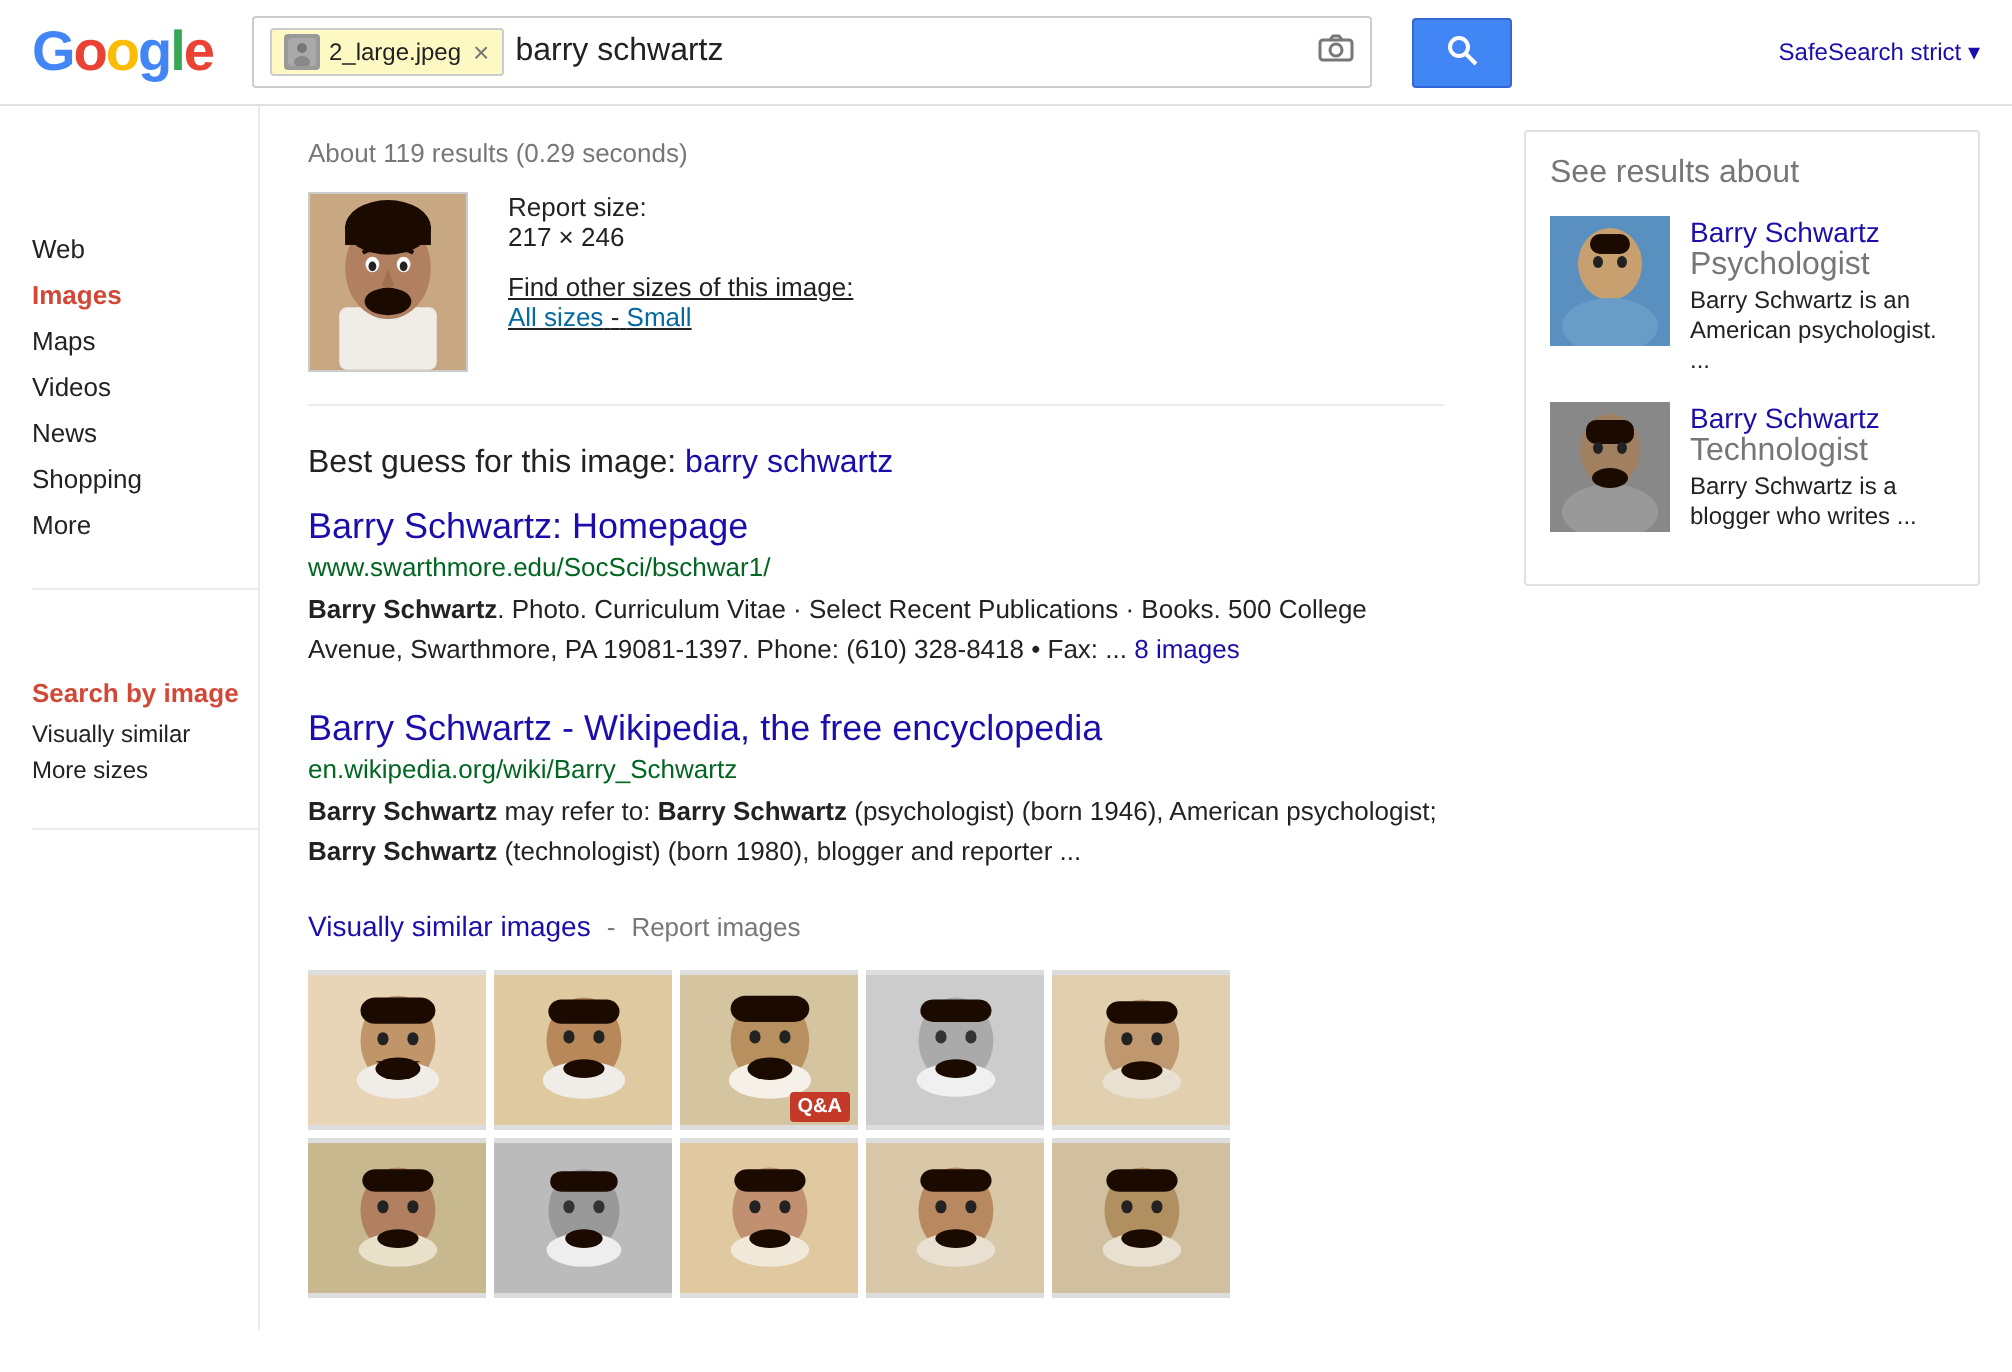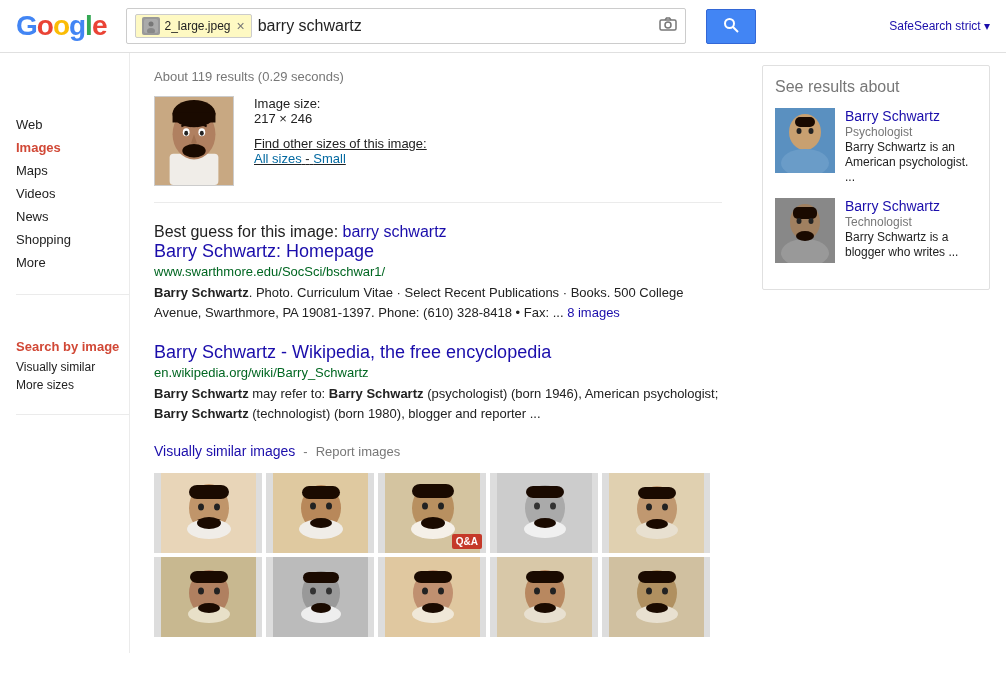--- a/index.html
+++ b/index.html
@@ -168,21 +168,21 @@
       align-items: center;
       justify-content: center;
       overflow: hidden;
     }
 
     #image-info { font-size: 13px; color: #222; }
     #image-info .link { color: #0369a1; text-decoration: none; cursor: pointer; }
 
     .best-guess {
       font-size: 16px;
-      margin-bottom: 0;
+      margin-bottom: 12px;
     }
     .best-guess a { color: #1a0dab; text-decoration: none; }
 
     
     .result-item { margin-bottom: 20px; }
     .result-title {
       font-size: 18px;
       margin-bottom: 2px;
     }
     .result-title a { color: #1a0dab; text-decoration: none; }
@@ -204,21 +204,21 @@
     }
     .visually-similar-header a { color: #1a0dab; text-decoration: none; }
     .report-images { color: #777; margin-left: 8px; font-size: 13px; }
 
     .image-grid {
       display: flex;
       flex-wrap: wrap;
       gap: 4px;
     }
     .grid-image {
-      width: 108px;
+      width: 89px;
       height: 80px;
       background: #ddd;
       position: relative;
       overflow: hidden;
       flex-shrink: 0;
     }
     .qa-badge {
       position: absolute;
       bottom: 4px;
       right: 4px;
@@ -256,21 +256,21 @@
       height: 65px;
       background: #ddd;
       margin-right: 10px;
       flex-shrink: 0;
       overflow: hidden;
     }
     .kr-image.blue { background: linear-gradient(135deg, #6aa3d5 0%, #4080b0 100%); }
     .kr-image.dark { background: linear-gradient(135deg, #999 0%, #555 100%); }
     .kr-text { font-size: 13px; }
     .kr-name { color: #1a0dab; text-decoration: none; font-size: 14px; }
-    .kr-type { color: #777; font-size: 12px; }
+    .kr-type { color: #777; font-size: 16px; }
     .kr-desc { font-size: 12px; color: #222; margin-top: 2px; }
 
     
     .face-drawing {
       width: 100%;
       height: 100%;
       display: flex;
       align-items: center;
       justify-content: center;
     }
@@ -366,21 +366,21 @@
           <path d="M43 30 Q48 27 53 30" stroke="#1a0a00" stroke-width="2" fill="none"></path>
 
           <path d="M40 38 L37 47 Q40 49 43 47 Z" fill="#a07050"></path>
 
           <path d="M29 52 Q40 58 51 52" fill="#1a0a00"></path>
           <ellipse cx="40" cy="55" rx="12" ry="7" fill="#1a0a00"></ellipse>
         </svg>
       </div>
       <div id="image-info">
         <div>
-          <span>Image size:</span><br>
+          <span>Report size:</span><br>
           <span>217 × 246</span>
         </div>
         <div style="margin-top:10px;text-decoration:underline;">
           <span>Find other sizes of this image:</span><br>
           <a class="link" href="#">All sizes</a>
           <span>-</span>
           <a class="link" href="#">Small</a>
         </div>
       </div>
     </div>

